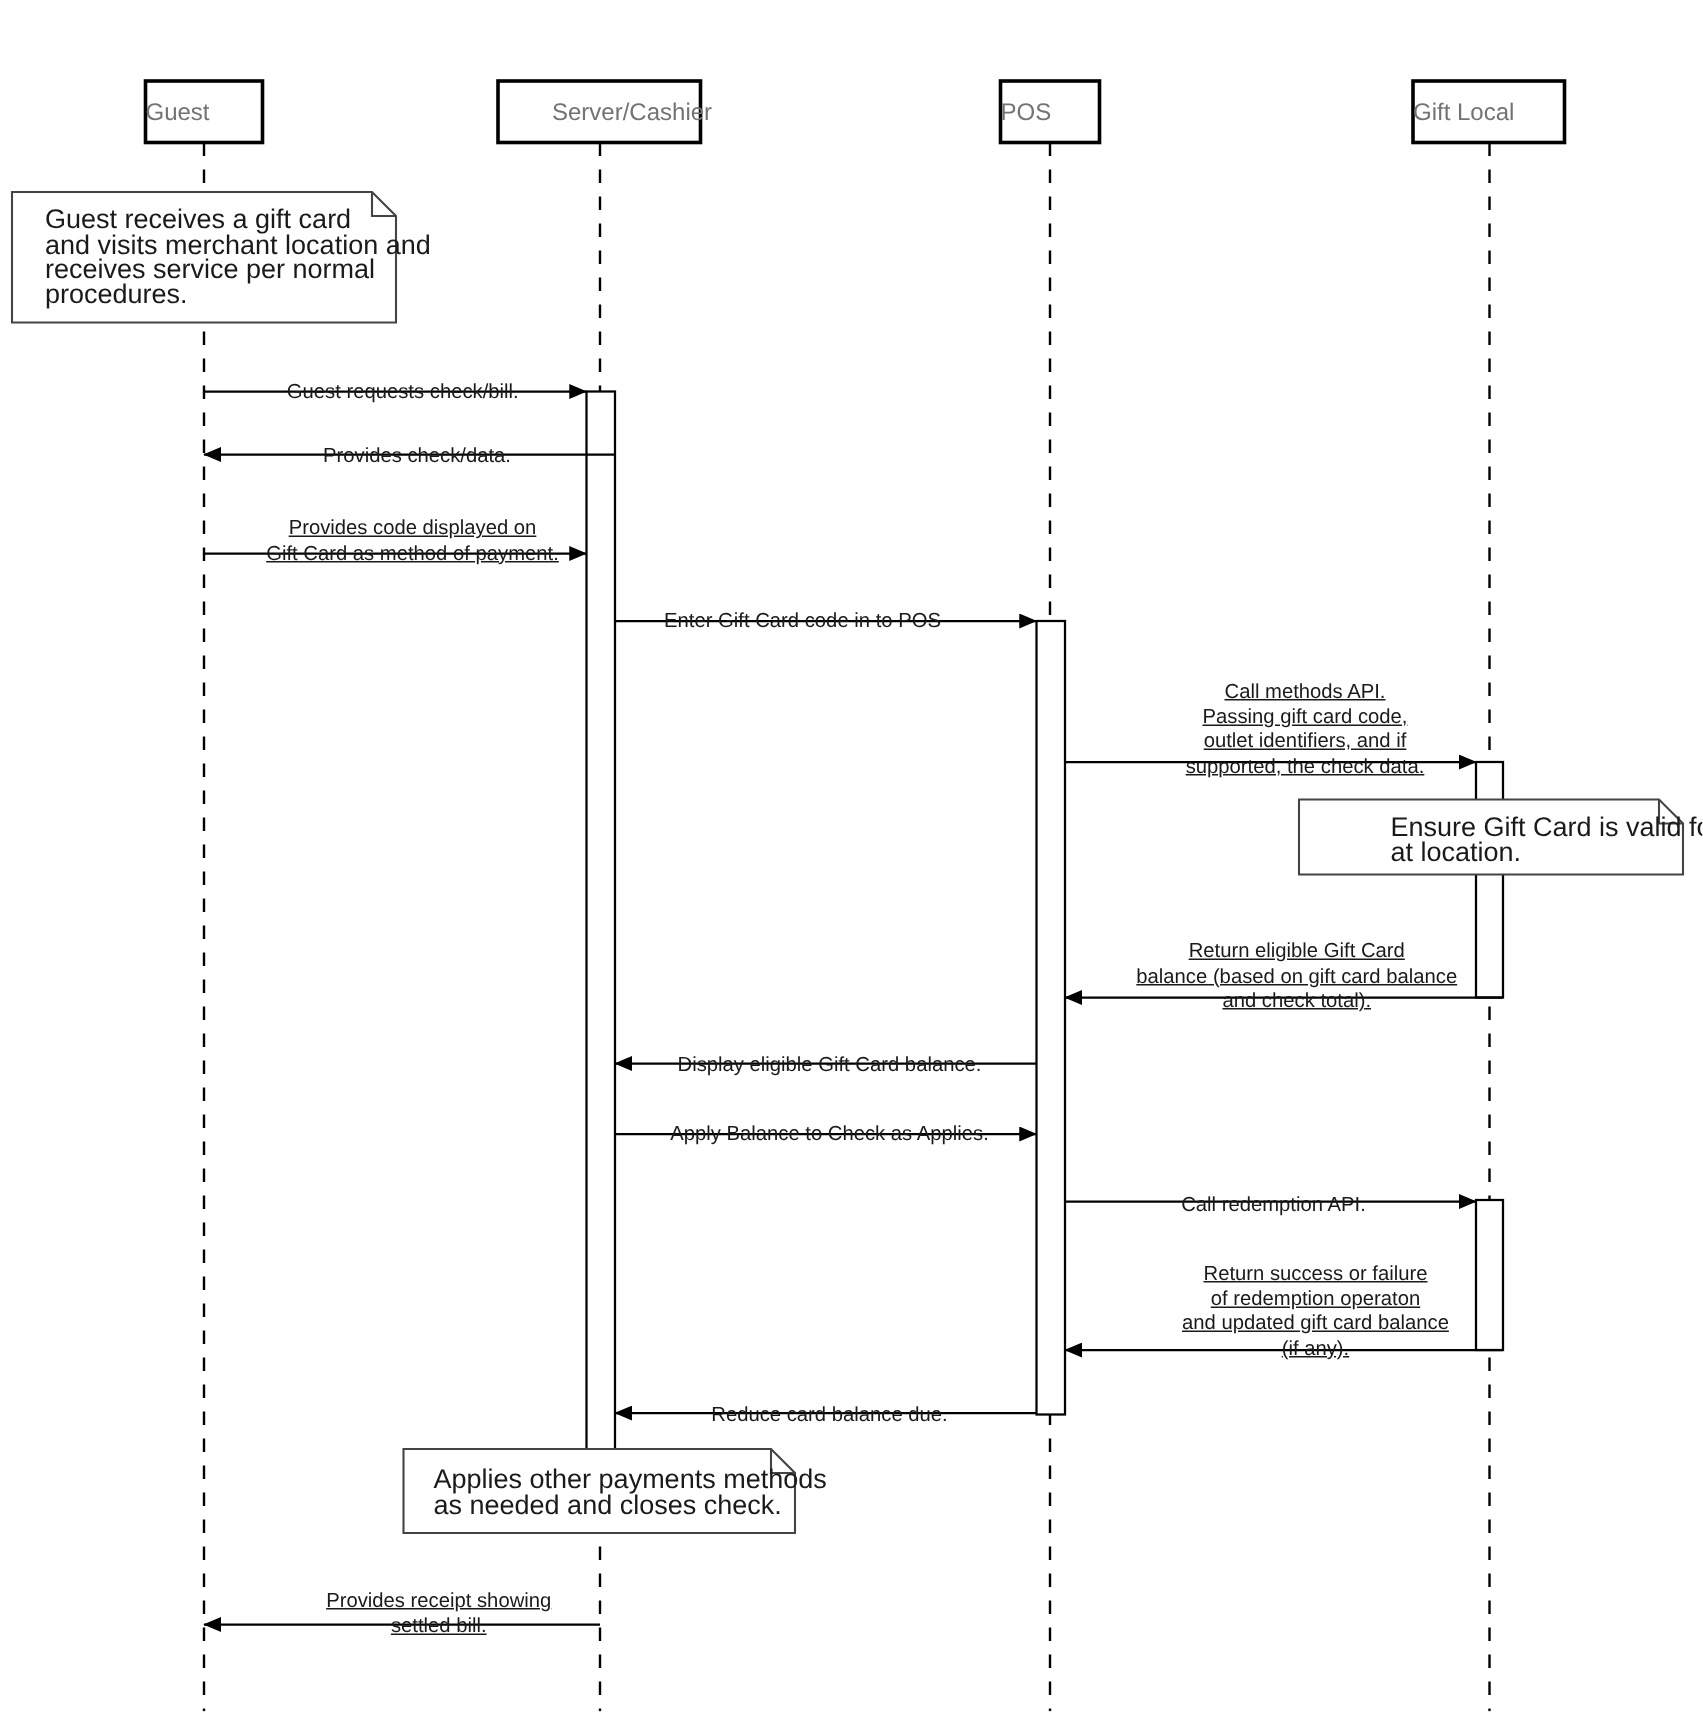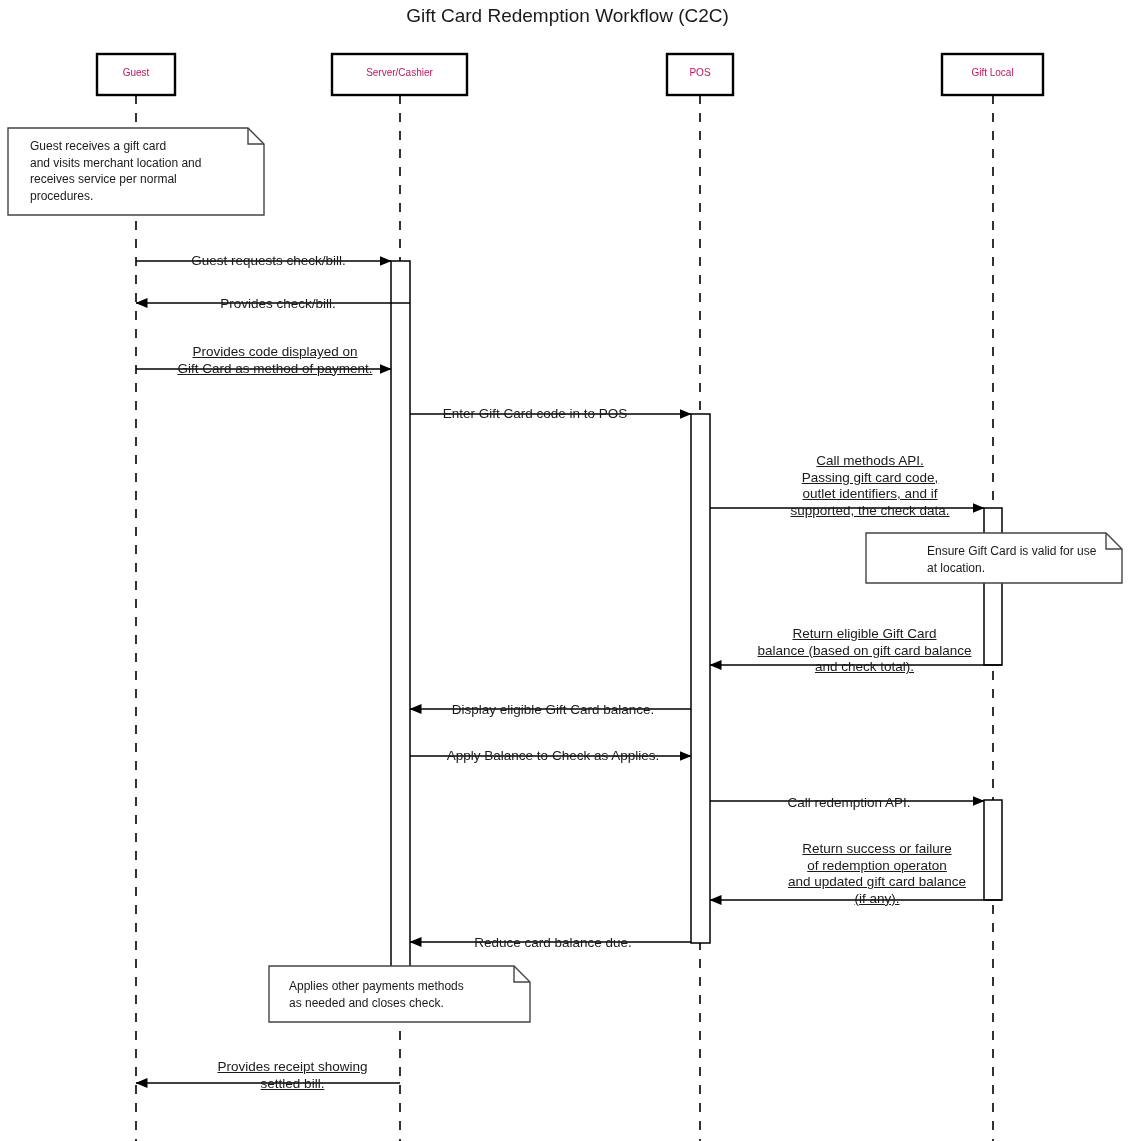--- a/index.html
+++ b/index.html
@@ -31,50 +31,49 @@
     left: 0;
     top: 5px;
     width: 1135px;
     text-align: center;
     font-size: 19px;
     color: #1a1a1a;
     white-space: pre;
   }
   .lifeline-label {
     position: absolute;
-    text-align: center;
-    font-size: 10px;
-    color: #be185d;
+    text-align: left;
+    font-size: 16px;
+    color: #737373;
     white-space: pre;
     line-height: 1;
   }
   .note-text {
     position: absolute;
-    font-size: 12px;
+    font-size: 18px;
     line-height: 16.6px;
     color: #1a1a1a;
     white-space: pre;
   }
   .msg-label {
     position: absolute;
     font-size: 13.5px;
     line-height: 16.6px;
     color: #1a1a1a;
     white-space: pre;
     margin-top: 12px;
   }
   .msg-label.center { text-align: center; }
   .msg-label.left   { text-align: center; text-decoration: underline; }
 </style>
 </head>
 <body>
 
 <div id="diagram-root">
 
-  <div class="diagram-title">Gift Card Redemption Workflow (C2C)</div>
 
   <svg id="diagram-svg" viewBox="0 0 1135 1141" xmlns="http://www.w3.org/2000/svg">
     <defs>
       <marker id="arrow-right" markerWidth="12" markerHeight="10" refX="11.5" refY="5" orient="auto" markerUnits="userSpaceOnUse">
         <path d="M0,0 L12,5 L0,10 Z" fill="#000000"></path>
       </marker>
       <marker id="arrow-left" markerWidth="12" markerHeight="10" refX="11.5" refY="5" orient="auto" markerUnits="userSpaceOnUse">
         <path d="M0,0 L12,5 L0,10 Z" fill="#000000"></path>
       </marker>
     </defs>
@@ -113,25 +112,25 @@
         <path d="M248,128 L248,144 L264,144" fill="none" stroke="#444444" stroke-width="1.4"></path>
         <path d="M866,533 L1106,533 L1122,549 L1122,583 L866,583 Z" fill="#ffffff" stroke="#444444" stroke-width="1.4"></path>
         <path d="M1106,533 L1106,549 L1122,549" fill="none" stroke="#444444" stroke-width="1.4"></path>
         <path d="M269,966 L514,966 L530,982 L530,1022 L269,1022 Z" fill="#ffffff" stroke="#444444" stroke-width="1.4"></path>
         <path d="M514,966 L514,982 L530,982" fill="none" stroke="#444444" stroke-width="1.4"></path>
       </g>
   </svg>
 
   <div id="label-layer">
       <div class="lifeline-label" style="left: 97px; top: 67.5px; width: 78px;">Guest</div>
-      <div class="lifeline-label" style="left: 332px; top: 67.5px; width: 135px;">Server/Cashier</div>
+      <div class="lifeline-label" style="left: 332px; top: 67.5px; width: 135px; padding-left: 36px;">Server/Cashier</div>
       <div class="lifeline-label" style="left: 667px; top: 67.5px; width: 66px;">POS</div>
       <div class="lifeline-label" style="left: 942px; top: 67.5px; width: 101px;">Gift Local</div>
       <div class="msg-label center" style="left: 146px; top: 241px; width: 245px;">Guest requests check/bill.</div>
-      <div class="msg-label center" style="left: 146px; top: 284px; width: 264px;">Provides check/bill.</div>
+      <div class="msg-label center" style="left: 146px; top: 284px; width: 264px;">Provides check/data.</div>
       <div class="msg-label left" style="left: 155px; top: 332px; width: 240px;">Provides code displayed on
 Gift Card as method of payment.</div>
       <div class="msg-label center" style="left: 397px; top: 394px; width: 276px;">Enter Gift Card code in to POS</div>
       <div class="msg-label left" style="left: 755px; top: 441px; width: 230px;">Call methods API.
 Passing gift card code,
 outlet identifiers, and if
 supported, the check data.</div>
       <div class="msg-label left" style="left: 727px; top: 614px; width: 275px;">Return eligible Gift Card
 balance (based on gift card balance
 and check total).</div>

